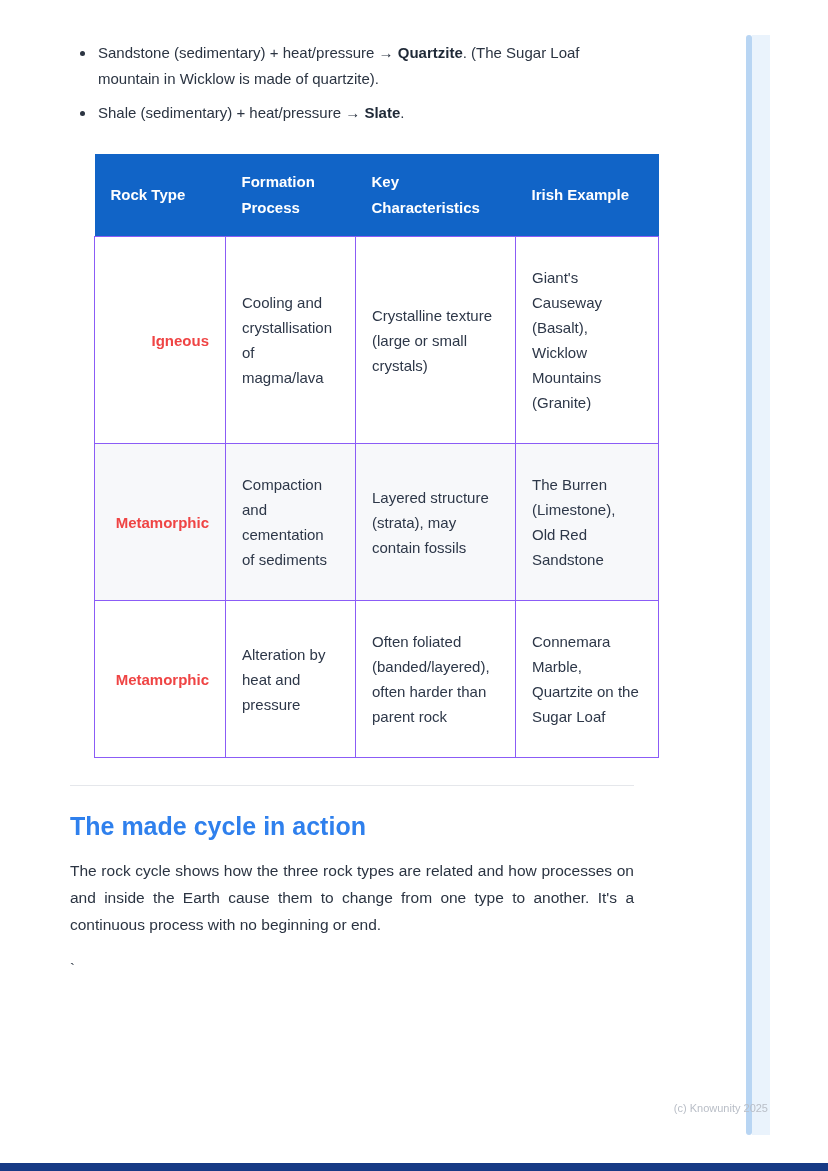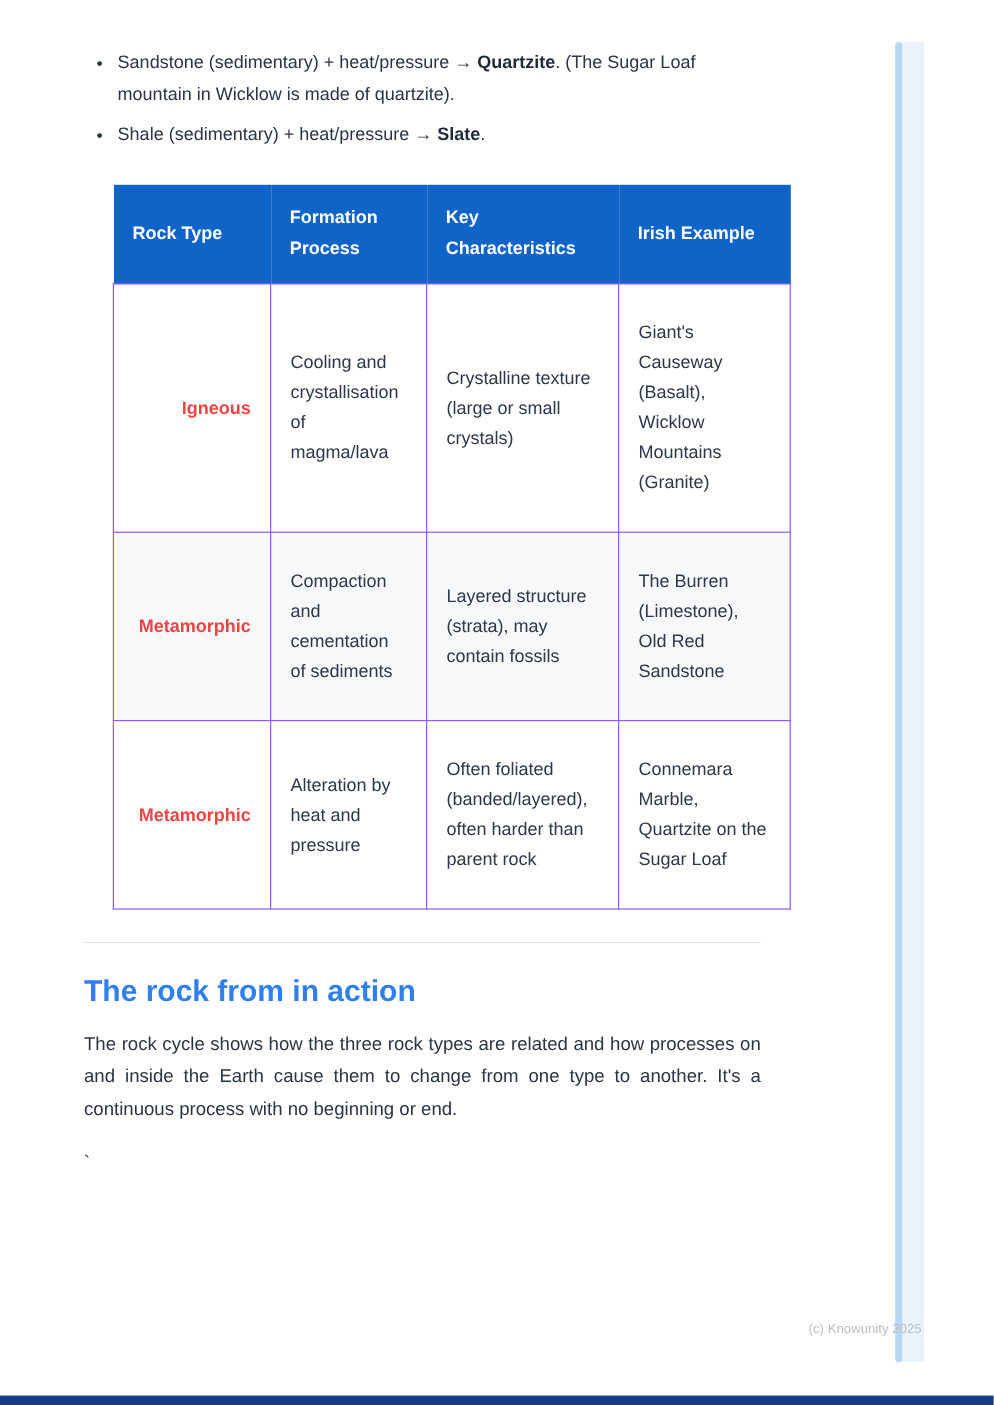--- a/index.html
+++ b/index.html
@@ -172,21 +172,21 @@
           <td class="rock-type">Metamorphic</td>
           <td>Alteration by heat and pressure</td>
           <td>Often foliated (banded/layered), often harder than parent rock</td>
           <td>Connemara Marble, Quartzite on the Sugar Loaf</td>
         </tr>
       </tbody>
     </table>
 
     <hr class="divider">
 
-    <h2 class="section-heading">The rock from in action</h2>
+    <h2 class="section-heading">The made cycle in action</h2>
 
     <p class="section-paragraph">The rock cycle shows how the three rock types are related and how processes on and inside the Earth cause them to change from one type to another. It's a continuous process with no beginning or end.</p>
 
     <div class="stray-tick">`</div>
 
   </div>
 
   <div class="edge-band"></div>
   <div class="edge-accent"></div>
 

